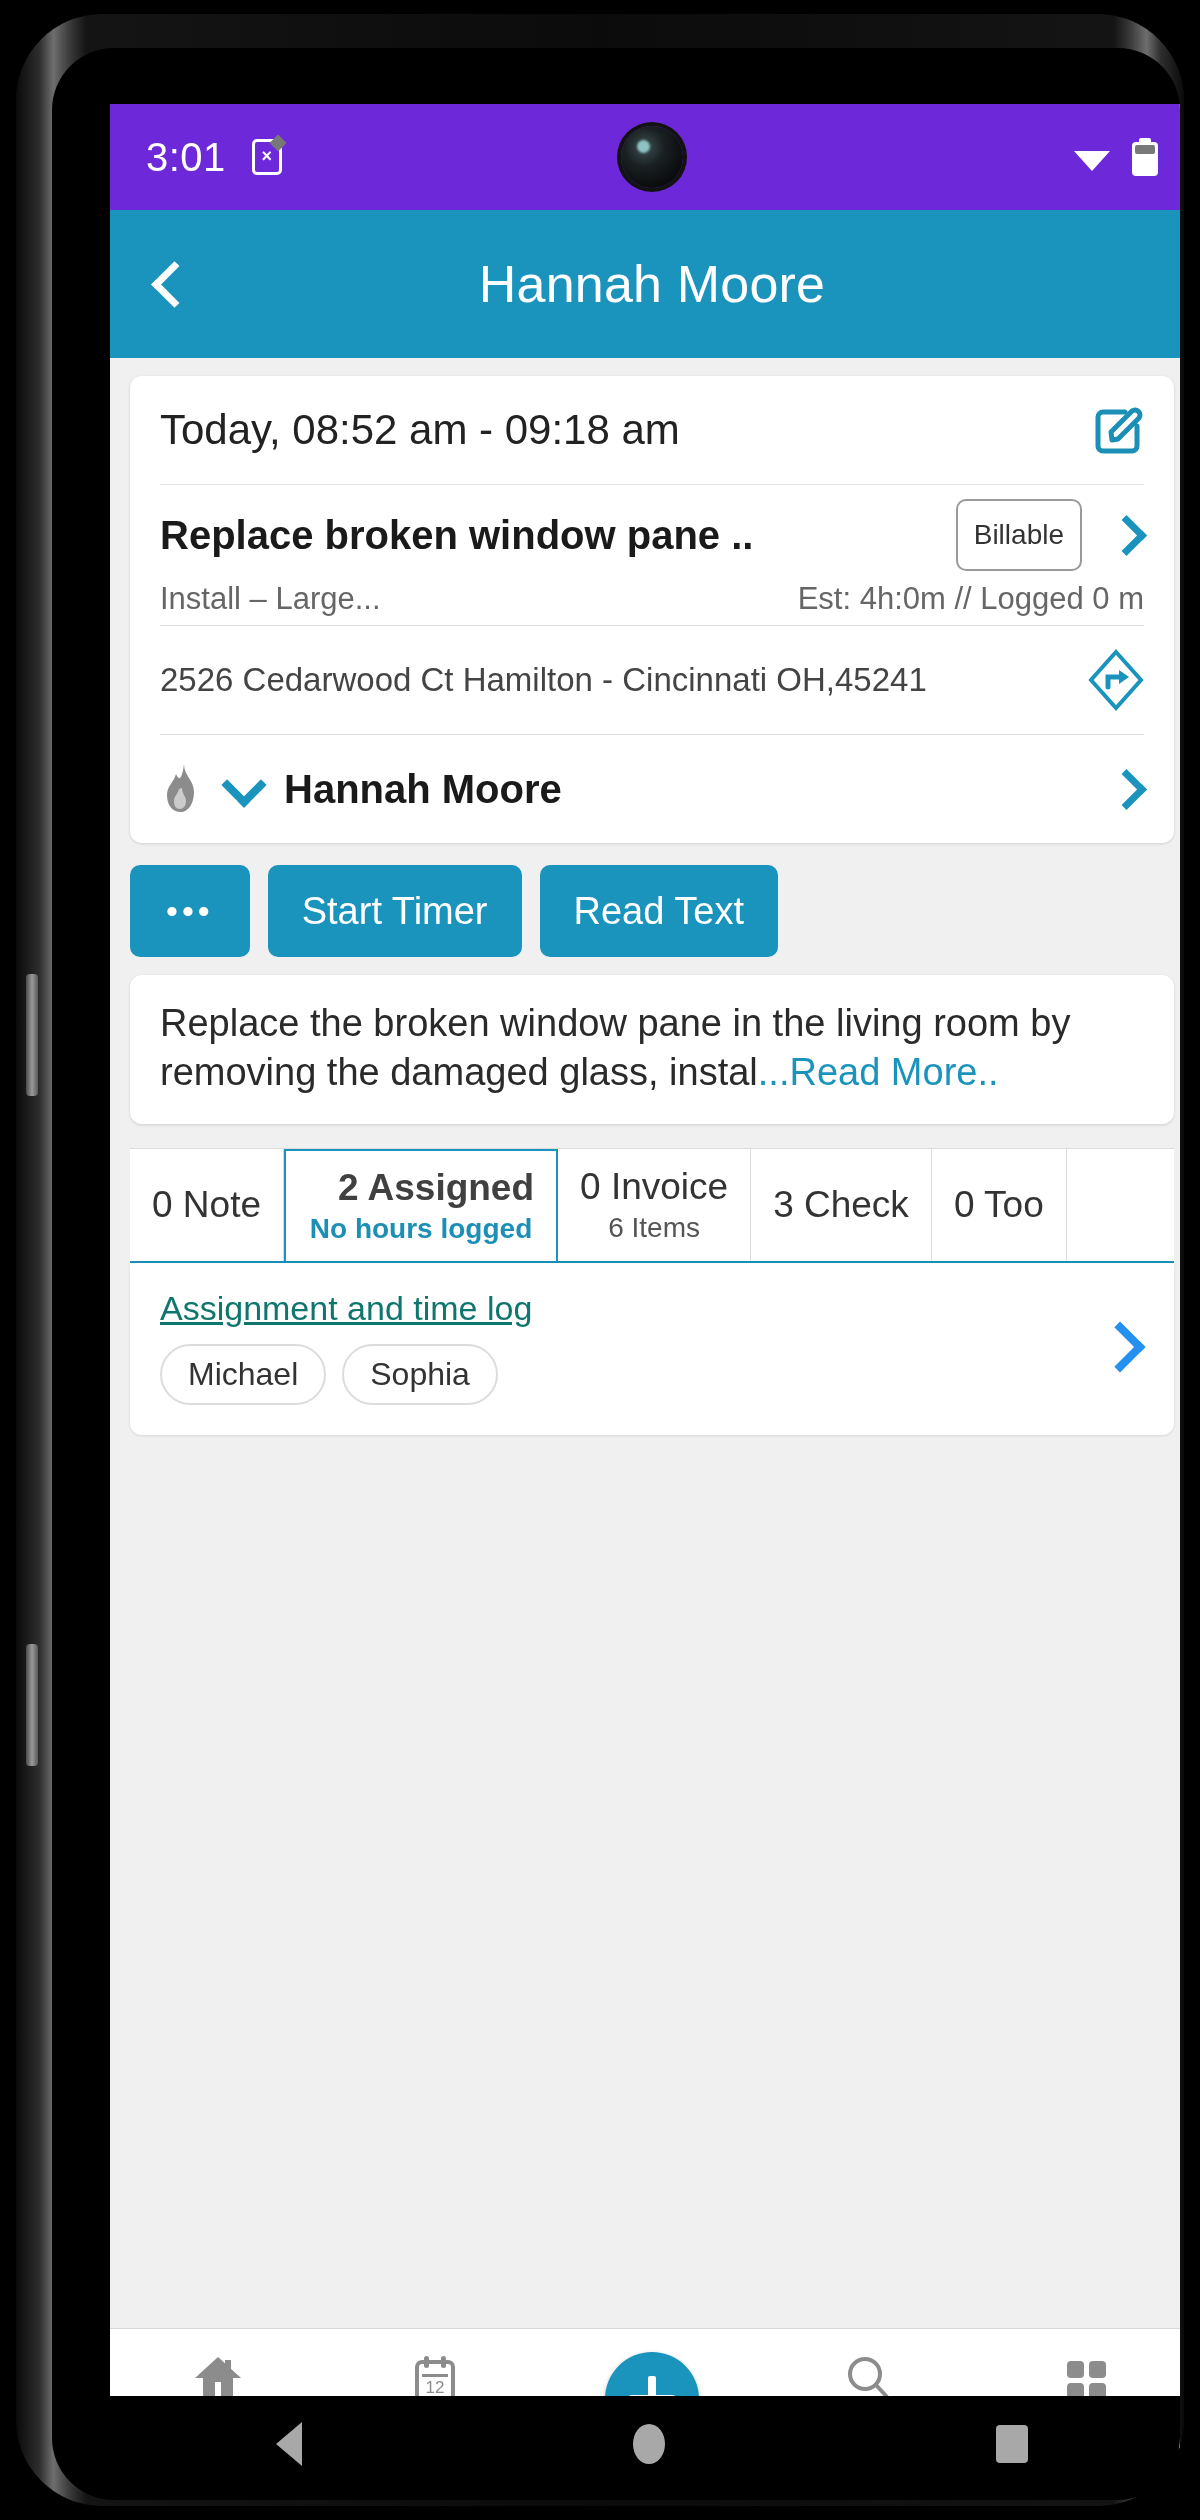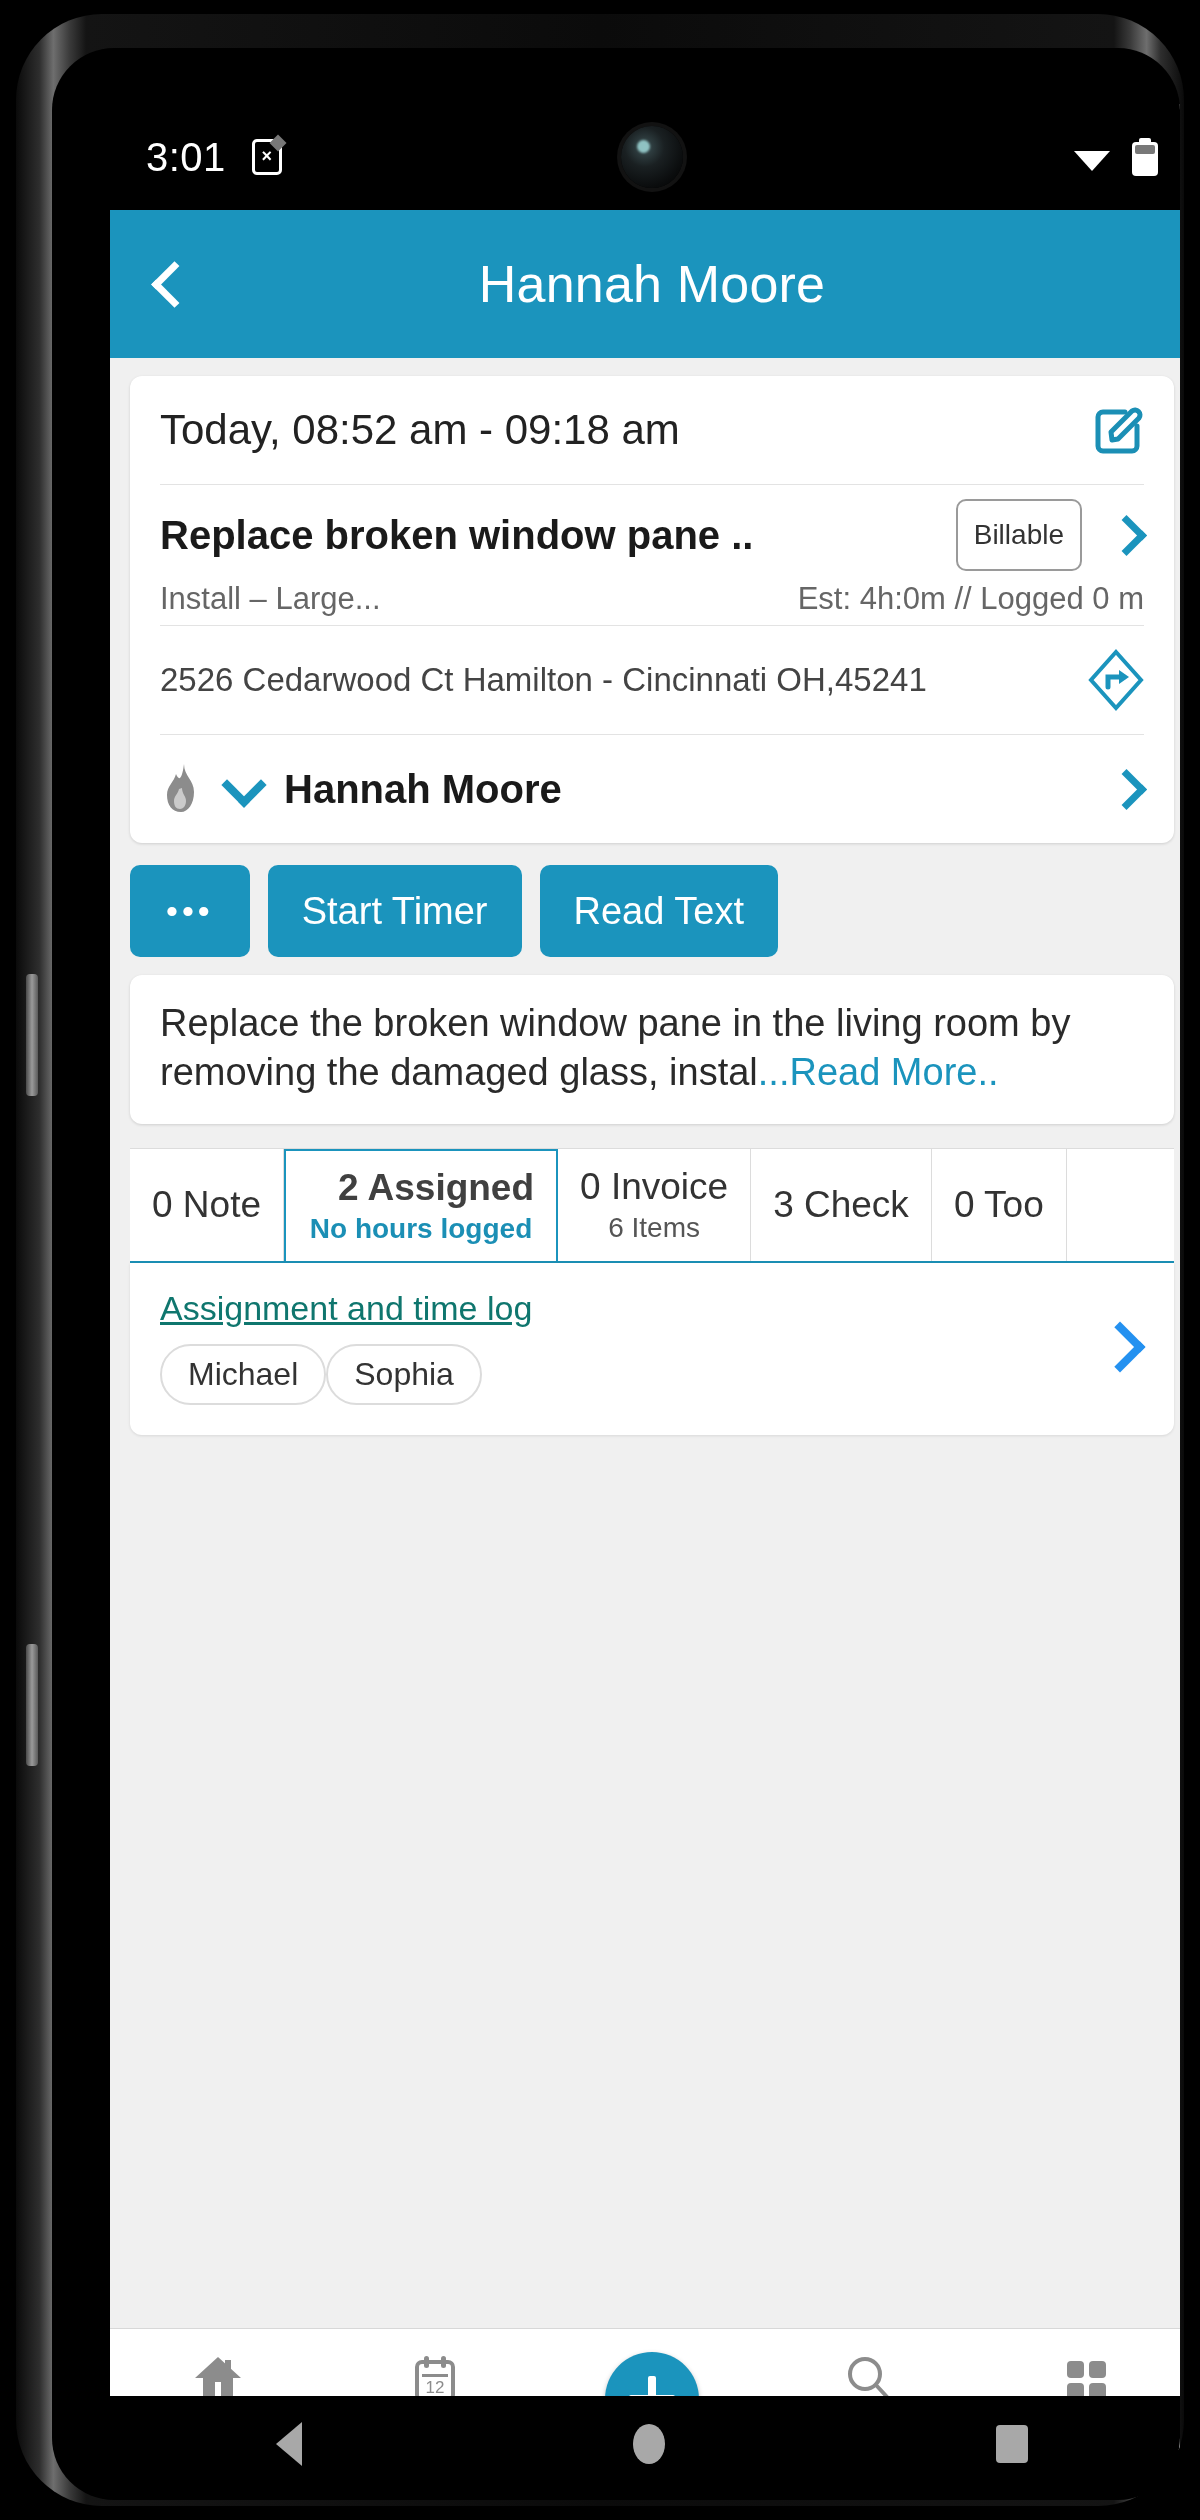--- a/index.html
+++ b/index.html
@@ -29,21 +29,21 @@
   .btn-vol-r { right:10px; top:1020px; width:12px; height:220px; }
 
   
   .screen{
     position:absolute; left:58px; top:56px; width:1084px; height:2346px;
     background:#f0f0f0; overflow:hidden;
   }
 
   
   .statusbar{
-    position:relative; height:106px; background:#000000; color:#fff;
+    position:relative; height:106px; background:#6d28d9; color:#fff;
     display:flex; align-items:center; padding:0 36px;
   }
   .clock{ font-size:40px; letter-spacing:.5px; }
   .sim-icon{ margin-left:26px; width:30px; height:36px; position:relative; }
   .sim-icon .body{
     position:absolute; inset:0; border:3px solid #fff; border-radius:5px;
   }
   .sim-icon .notch{
     position:absolute; right:-2px; top:-2px; width:12px; height:12px;
     background:#787878; transform:rotate(45deg); transform-origin:center;
@@ -176,21 +176,21 @@
   .tab.active .t2{ color:#1b8fb5; font-weight:bold; }
 
   
   .assign-card{
     background:#fff; margin:0 20px 0 20px; padding:26px 30px 30px 30px;
     display:flex; align-items:center; border-radius:0 0 12px 12px;
     box-shadow:0 1px 3px rgba(0,0,0,.10);
   }
   .assign-left{ flex:1 1 auto; }
   .assign-title{ font-size:34px; color:#0f766e;text-decoration:underline; }
-  .chips{ display:flex; margin-top:16px; }
+  .chips{ display:flex; gap:16px; margin-top:16px; }
   .chip{
     border:2px solid #dcdcdc; border-radius:34px; padding:10px 26px;
     font-size:32px; color:#333; background:#fff;
   }
   .assign-chev{ flex:0 0 auto; width:44px; height:44px; position:relative; }
   .assign-chev::before{
     content:""; position:absolute; left:2px; top:4px; width:28px; height:28px;
     border-right:8px solid #2491f0; border-top:8px solid #2491f0;
     transform:rotate(45deg);
   }

